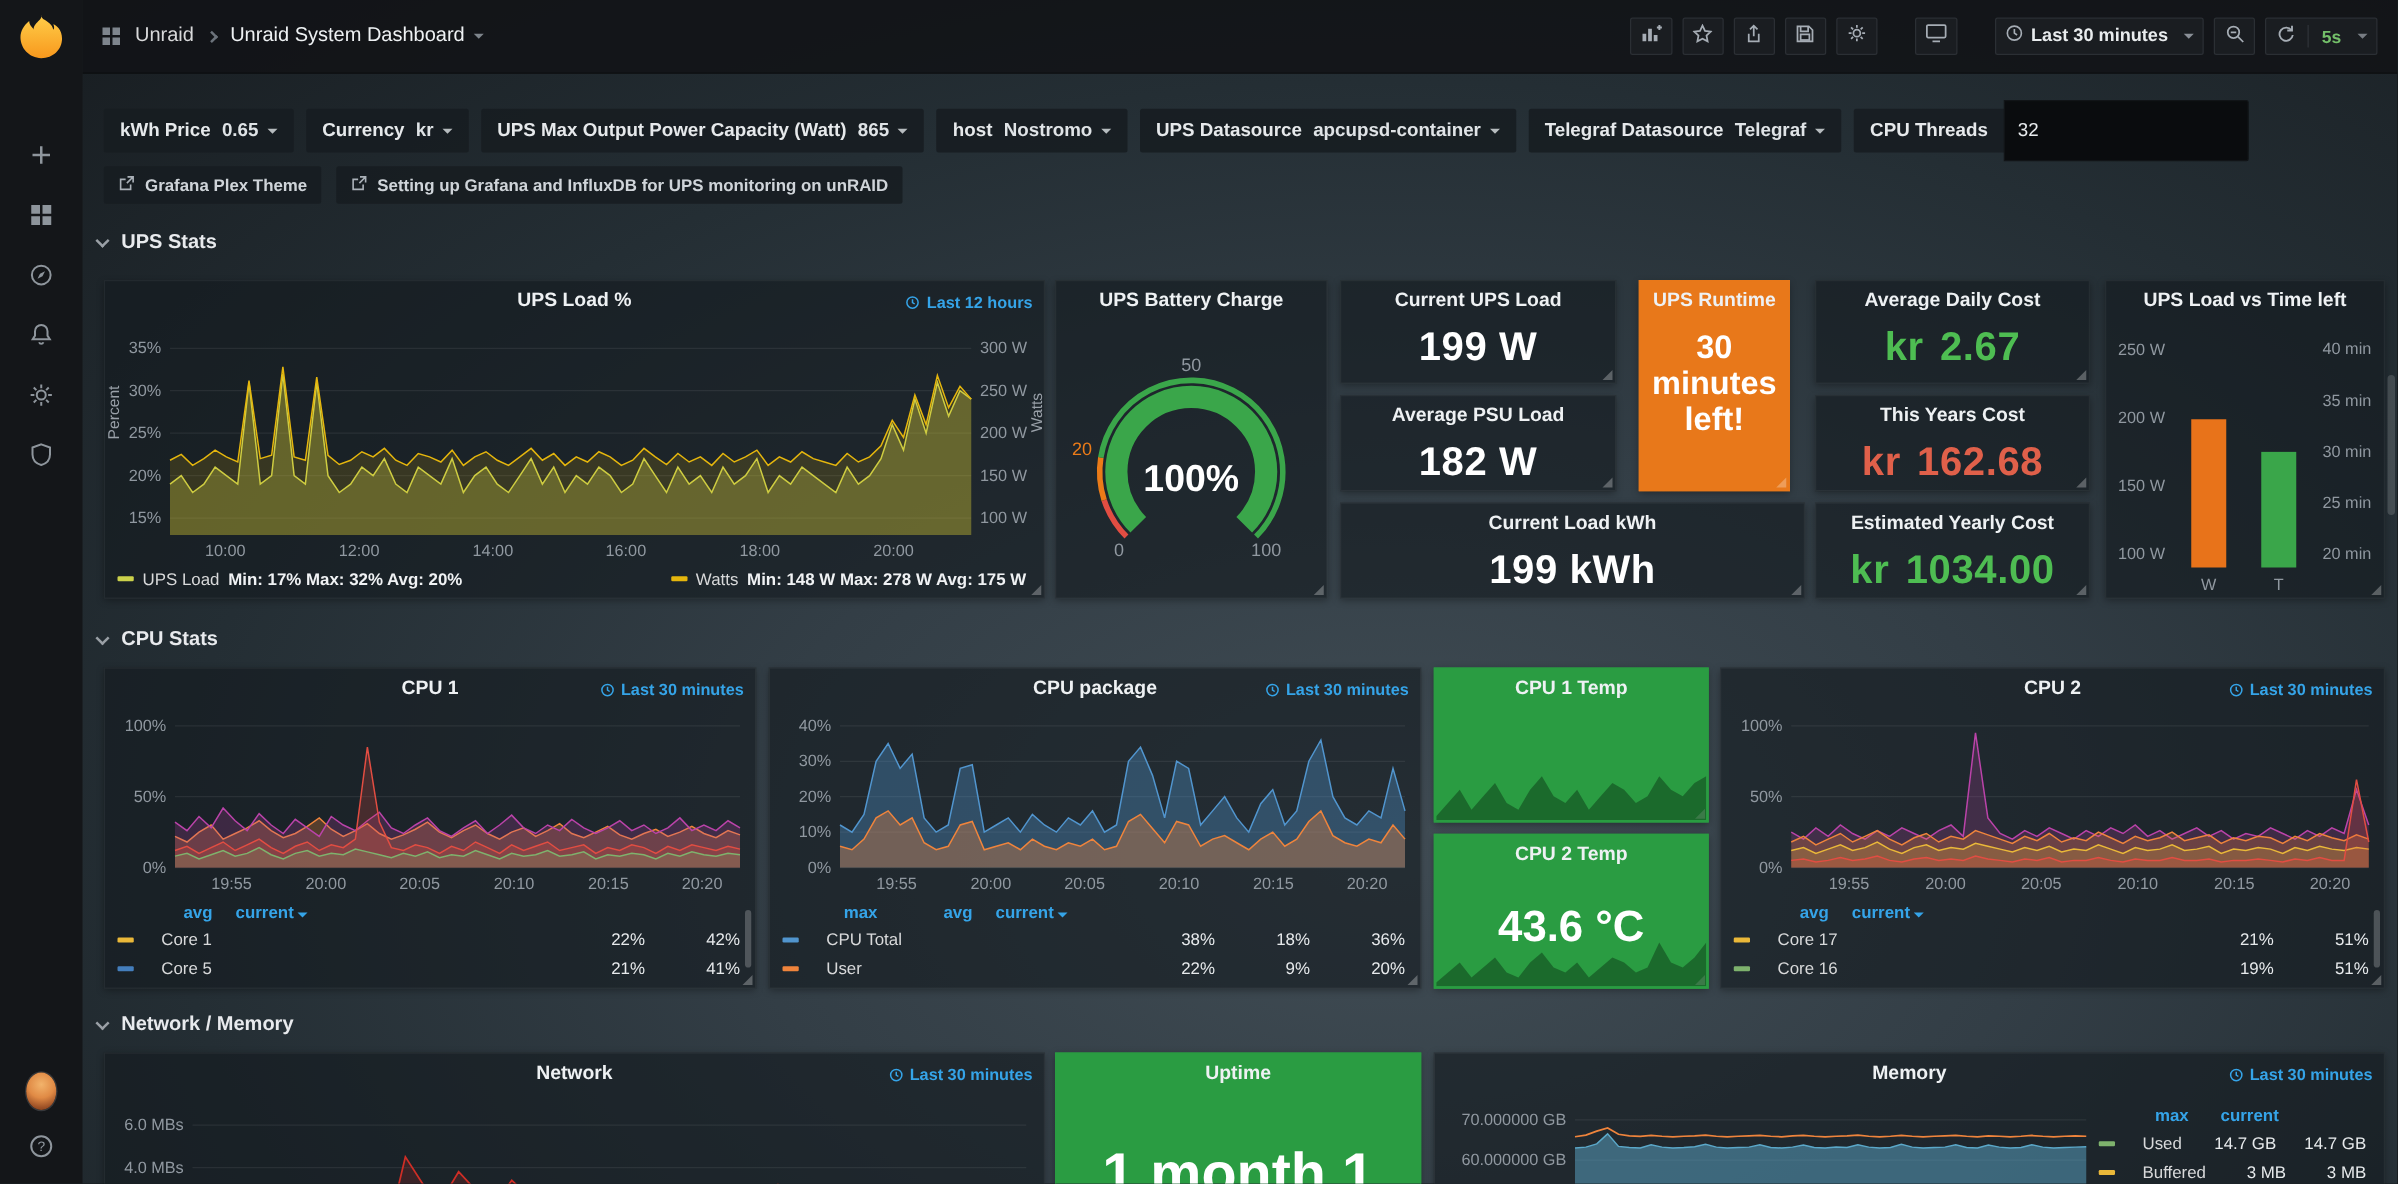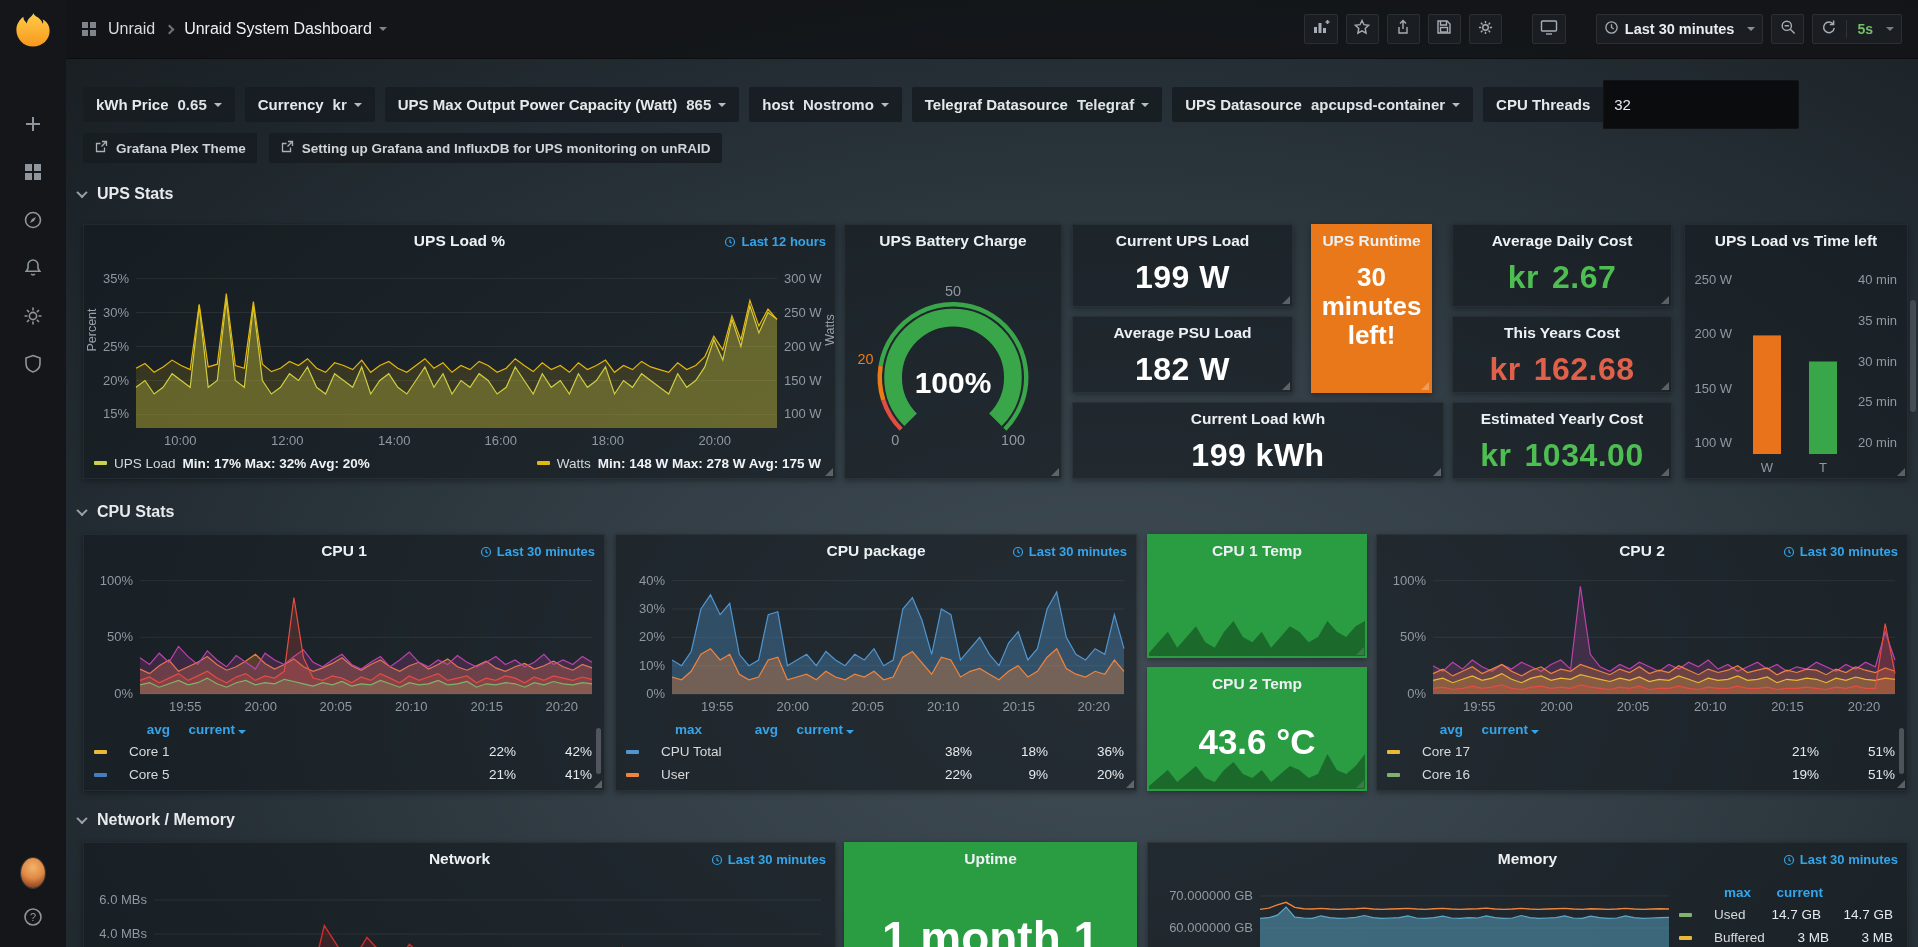--- a/index.html
+++ b/index.html
@@ -252,30 +252,30 @@
           </span>
       </div>
       <div class="var-chip">
         <span class="var-label">host</span>
         <span class="var-value">
             <span>Nostromo</span>
             <span class="caret"></span>
           </span>
       </div>
       <div class="var-chip">
+        <span class="var-label">UPS Datasource</span>
+        <span class="var-value">
+            <span>apcupsd-container</span>
+            <span class="caret"></span>
+          </span>
+      </div>
+      <div class="var-chip">
         <span class="var-label">Telegraf Datasource</span>
         <span class="var-value">
             <span>Telegraf</span>
-            <span class="caret"></span>
-          </span>
-      </div>
-      <div class="var-chip">
-        <span class="var-label">UPS Datasource</span>
-        <span class="var-value">
-            <span>apcupsd-container</span>
             <span class="caret"></span>
           </span>
       </div>
       <div class="var-chip">
         <span class="var-label">CPU Threads</span>
         <input class="var-input" type="text" value="32" style="">
       </div>
     </div>
 
     <div class="links-row">

